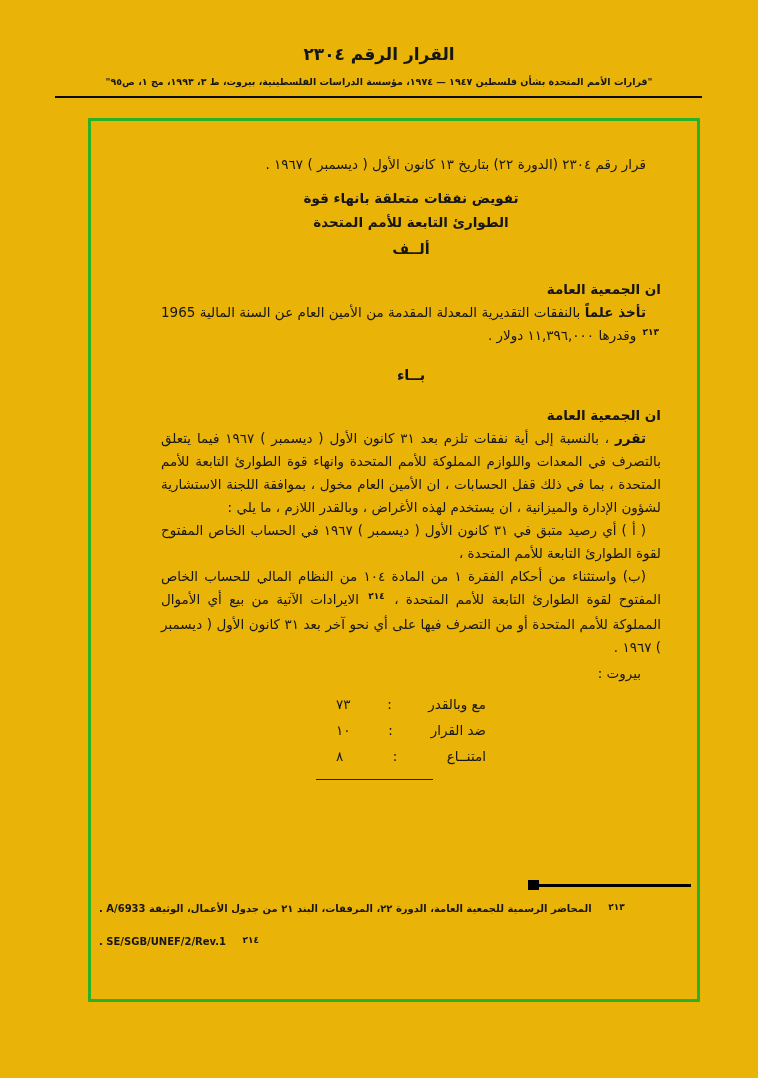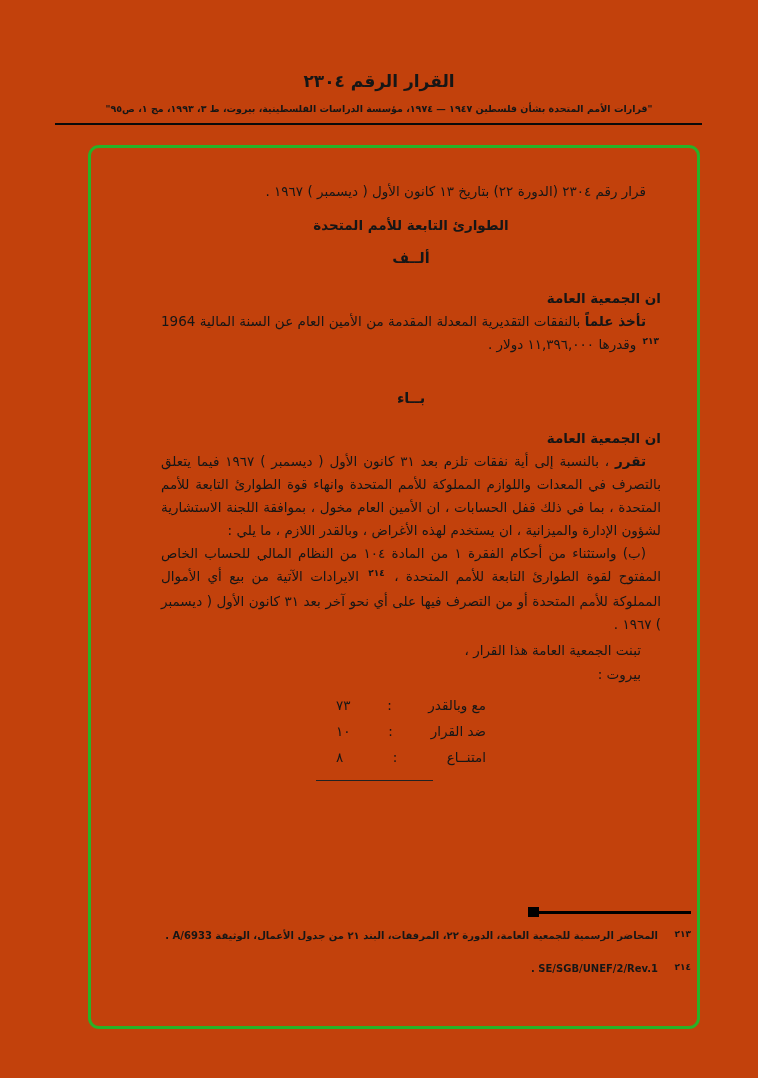--- a/index.html
+++ b/index.html
@@ -2,98 +2,99 @@
 <html lang="ar"><head>
 <meta charset="utf-8">
 <style>
   * { margin:0; padding:0; box-sizing:border-box; }
   html, body { background:#ffffff; }
   body {
     width:758px; height:1078px; overflow:hidden;
     color:#161616;
     font-family:"DejaVu Sans", sans-serif;
   }
-  .page { width:758px; height:1078px; padding-top:70px; background:#c2410c; position:relative; }
+  .page { width:758px; height:1078px; padding-top:43px; background:#eab308; position:relative; }
 
   .doc-header { text-align:center; }
   .title { font-size:17px; font-weight:700; line-height:22px; }
   .citation { margin-top:11px; font-size:9.5px; font-weight:700; line-height:12px; }
   .header-rule { margin:8px 56px 0 55px; height:2px; background:#0a0a0a; }
 
   .green-box {
     margin:20px 58px 0 88px;
     width:612px; height:884px;
     border:3px solid #27b227;
-    border-radius:11px;
+    border-radius:1px;
     padding:32px 36px 0 70px;
     overflow:hidden;
   }
   .doc-body { height:100%; display:flex; flex-direction:column; font-size:13.5px; }
 
   .para { line-height:23px; }
   .indent { text-indent:15px; }
   .justify { text-align:justify; }
   .lead { font-weight:700; }
   .fn-ref { font-size:9px; position:relative; top:-5px; padding:0 2px; font-weight:700; }
 
   .subject { margin-top:10px; text-align:center; font-weight:700; line-height:24px; }
-  .marker { margin-top:10px; text-align:center; font-weight:700; font-size:14.5px; line-height:23px; }
-  .marker.mt { margin-top:29px; }
+  .marker { margin-top:4px; text-align:center; font-weight:700; font-size:14.5px; line-height:23px; }
+  .marker.mt { margin-top:15px; }
   .assembly { margin-top:17px; font-weight:700; line-height:23px; }
 
   .adoption { padding-right:20px; margin-top:2px; }
   .adoption .para { line-height:24px; }
 
   .votes { margin-top:6px; }
   .vote-row { display:flex; justify-content:space-between; width:150px; margin-right:175px; line-height:26px; }
   .vote-underline { width:117px; height:1px; background:#222; margin-top:10px; margin-right:228px; }
 
   .footnotes { margin-top:auto; margin-bottom:50px; margin-right:-30px; margin-left:-62px; }
   .fn-sep-row { display:flex; justify-content:flex-end; align-items:center; direction:ltr; }
   .fn-square { width:11px; height:10px; background:#000; flex:0 0 auto; }
   .fn-line { width:152px; height:3px; background:#000; flex:0 0 auto; }
-  .footnote { margin-top:12px; font-size:10px; font-weight:700; line-height:14px; text-align:right; }
+  .footnote { margin-top:12px; font-size:10px; font-weight:700; line-height:14px; text-align:left; }
   .footnote + .footnote { margin-top:19px; }
   .fn-num { font-size:9px; position:relative; top:-2px; margin-left:13px; }
 </style>
 </head>
 <body>
 
 <div class="page">
 
   <header class="doc-header" dir="rtl">
     <div class="title">القرار الرقم ٢٣٠٤</div>
     <div class="citation">"قرارات الأمم المتحدة بشأن فلسطين ١٩٤٧ — ١٩٧٤، مؤسسة الدراسات الفلسطينية، بيروت، ط ٣، ١٩٩٣، مج ١، ص٩٥"</div>
   </header>
   <div class="header-rule"></div>
 
   <section class="green-box" style="border-color: rgb(39, 178, 39);">
     <div class="doc-body" dir="rtl">
 
       <p class="para indent justify">قرار رقم ٢٣٠٤ (الدورة ٢٢) بتاريخ ١٣ كانون الأول ( ديسمبر ) ١٩٦٧ .</p>
 
       <div class="subject">
+        <div>تفويض نفقات متعلقة بانهاء  قوة</div>
         <div>الطوارئ التابعة للأمم المتحدة</div>
       </div>
 
       <div class="marker">ألــف</div>
       <div class="assembly">ان الجمعية العامة</div>
 
-      <p class="para indent justify"><span class="lead">تأخذ علماً</span><span> بالنفقات التقديرية المعدلة المقدمة من الأمين العام عن السنة المالية 1964 </span><span class="fn-ref">٢١٣</span><span> وقدرها ١١,٣٩٦,٠٠٠ دولار .</span></p>
+      <p class="para indent justify"><span class="lead">تأخذ علماً</span><span> بالنفقات التقديرية المعدلة المقدمة من الأمين العام عن السنة المالية 1965 </span><span class="fn-ref">٢١٣</span><span> وقدرها ١١,٣٩٦,٠٠٠ دولار .</span></p>
 
       <div class="marker mt">بــاء</div>
       <div class="assembly">ان الجمعية العامة</div>
 
       <p class="para indent justify"><span class="lead">تقرر</span><span> ، بالنسبة إلى أية نفقات تلزم بعد ٣١ كانون الأول ( ديسمبر ) ١٩٦٧ فيما يتعلق بالتصرف في المعدات واللوازم المملوكة للأمم المتحدة وانهاء قوة الطوارئ التابعة للأمم المتحدة ، بما في ذلك قفل الحسابات ، ان الأمين العام مخول ، بموافقة اللجنة الاستشارية لشؤون الإدارة والميزانية ، ان يستخدم لهذه الأغراض ، وبالقدر اللازم ، ما يلي :</span></p>
 
+      <p class="para indent justify">( أ )  أي رصيد متبق في ٣١ كانون الأول ( ديسمبر )  ١٩٦٧ في الحساب الخاص المفتوح لقوة الطوارئ التابعة للأمم المتحدة ،</p>
 
       <p class="para indent justify"><span>(ب)  واستثناء من أحكام الفقرة ١ من المادة ١٠٤ من النظام المالي للحساب الخاص المفتوح لقوة الطوارئ التابعة للأمم المتحدة ، </span><span class="fn-ref">٢١٤</span><span> الايرادات الآتية من بيع أي الأموال المملوكة للأمم المتحدة أو من التصرف فيها على أي نحو آخر بعد ٣١ كانون الأول ( ديسمبر ) ١٩٦٧ .</span></p>
 
       <div class="adoption">
-        <div class="para">تبنت الجمعية العامة هذا القرار ،</div>
         <div class="para">بيروت :</div>
       </div>
 
       <div class="votes">
         <div class="vote-row">
           <span>مع وبالقدر</span>
           <span>:</span>
           <span>٧٣</span>
         </div>
         <div class="vote-row">

